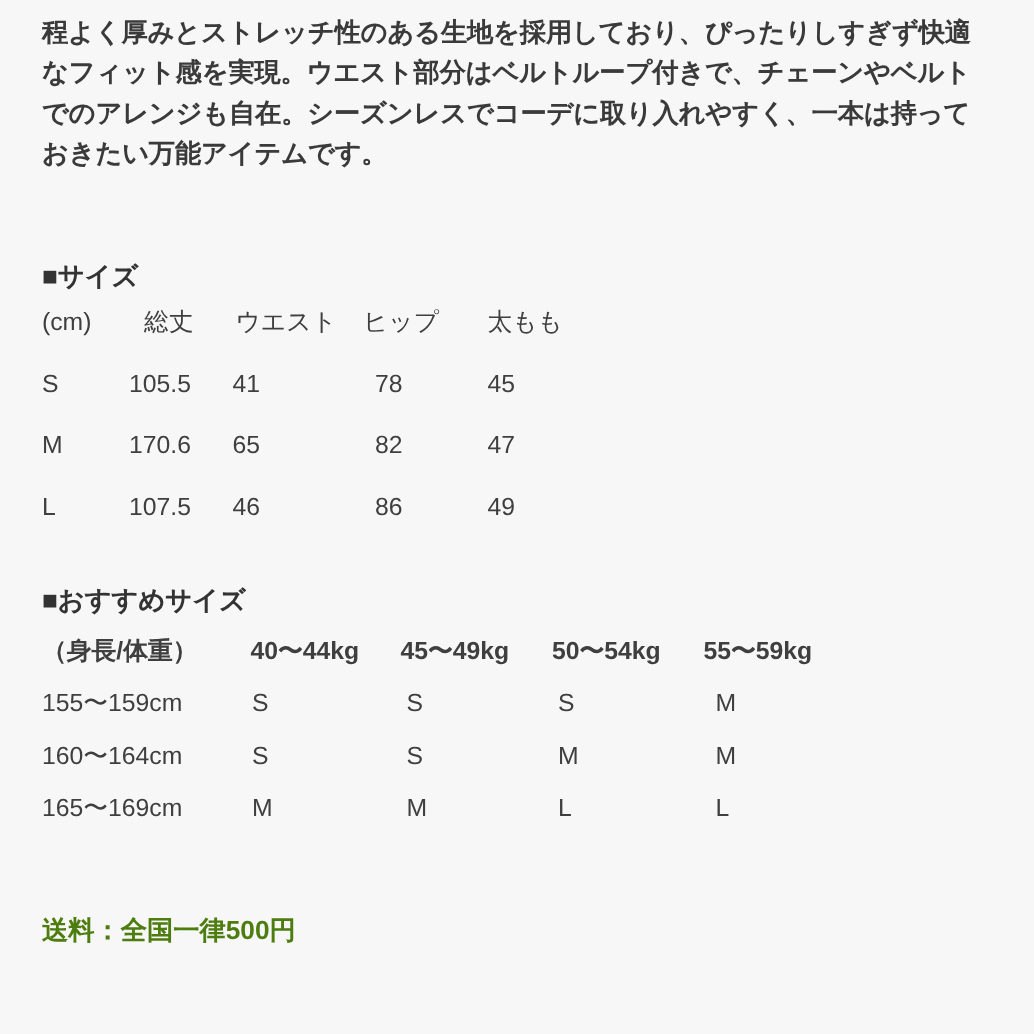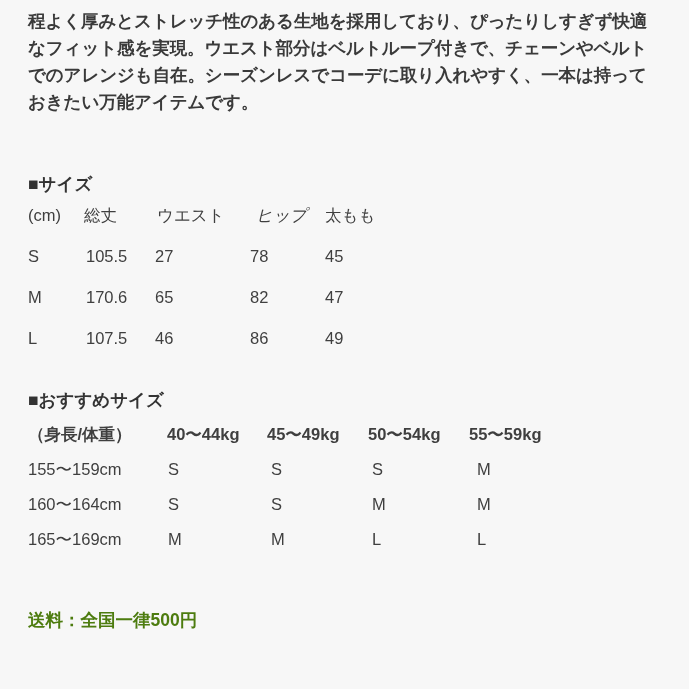--- a/index.html
+++ b/index.html
@@ -78,23 +78,23 @@
     top: 0;
     white-space: nowrap;
   }
   .sc0 { left: 28px; }
   .sc1 { left: 86px; }
   .sc2 { left: 155px; }
   .sc3 { left: 250px; }
   .sc4 { left: 325px; }
 
   
-  .size-head .sc1 { left: 84px; }
+  .size-head .sc1 { left: 96px; }
   .size-head .sc2 { left: 157px; }
-  .size-head .sc3 { left: 256px; font-style: italic; }
+  .size-head .sc3 { left: 242px; }
   .size-head .sc4 { left: 325px; }
 
   
   .rec-table {
     position: absolute;
     left: 0;
     top: 424px;
     width: 689px;
     font-size: 16.5px;
     line-height: 20px;
@@ -151,21 +151,21 @@
         <span class="sc0">(cm)</span>
         <span class="sc1">総丈</span>
         <span class="sc2">ウエスト</span>
         <span class="sc3">ヒップ</span>
         <span class="sc4">太もも</span>
       </div>
 
       <div class="size-row">
         <span class="sc0">S</span>
         <span class="sc1">105.5</span>
-        <span class="sc2">27</span>
+        <span class="sc2">41</span>
         <span class="sc3">78</span>
         <span class="sc4">45</span>
       </div>
 
       <div class="size-row">
         <span class="sc0">M</span>
         <span class="sc1">170.6</span>
         <span class="sc2">65</span>
         <span class="sc3">82</span>
         <span class="sc4">47</span>

